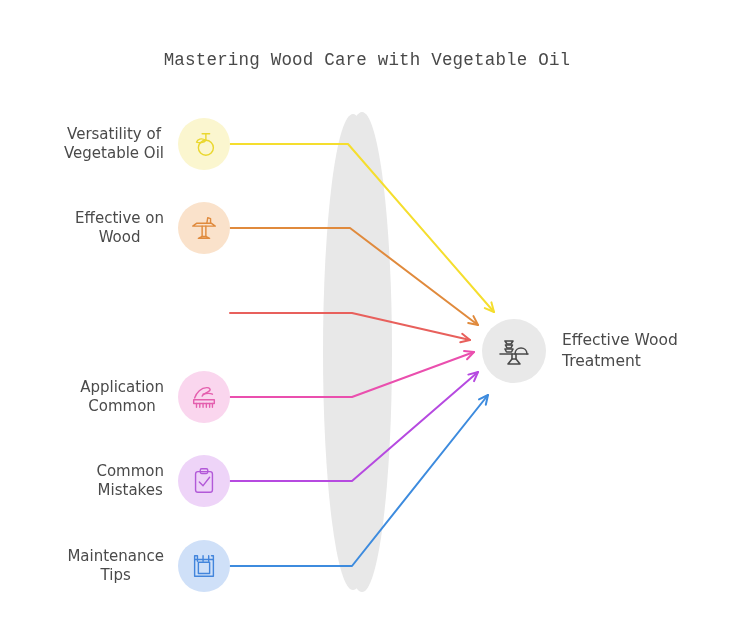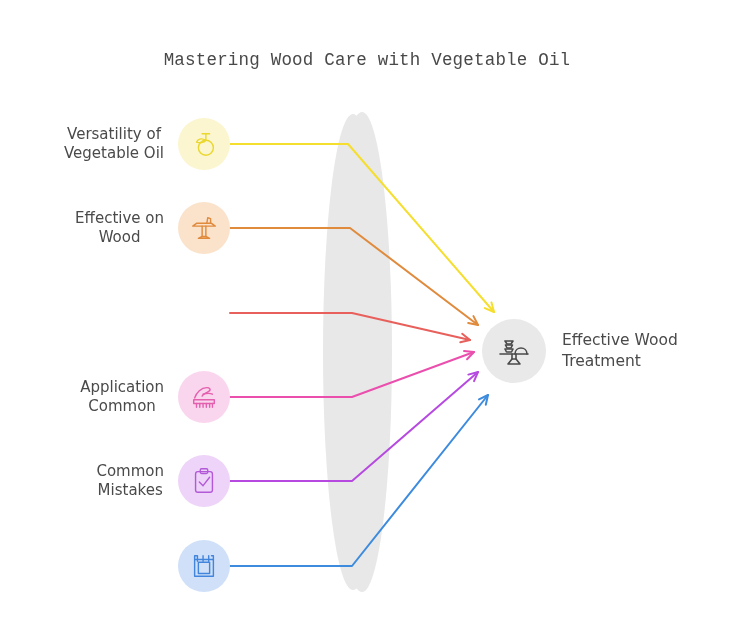--- a/index.html
+++ b/index.html
@@ -177,20 +177,22 @@
     <div class="node-circle" style="background:#eed4f8">
       <svg width="30" height="30" viewBox="0 0 32 32" fill="none" stroke="#b259d8" stroke-width="1.5" stroke-linecap="round" stroke-linejoin="round">
         <rect x="7" y="6" width="18" height="22" rx="2.5"></rect>
         <rect x="12" y="3" width="8" height="5" rx="1.5"></rect>
         <path d="M11 17 L15 21 L22 12"></path>
       </svg>
     </div>
   </div>
 
   <div class="source-node" style="top:538px">
+    <div class="source-label">Maintenance
+Tips</div>
     <div class="node-circle" style="background:#cfe0f8">
       <svg width="30" height="30" viewBox="0 0 32 32" fill="none" stroke="#4285dc" stroke-width="1.5" stroke-linecap="round" stroke-linejoin="round">
         <path d="M6 9 V27 H26 V9"></path>
         <path d="M6 9 H26"></path>
         <path d="M10 12 H22 V24 H10 Z"></path>
         <path d="M9 5 V11 M15 5 V11 M21 5 V11"></path>
         <path d="M6 9 V5 H8"></path>
         <path d="M26 9 V5 H24"></path>
       </svg>
     </div>

